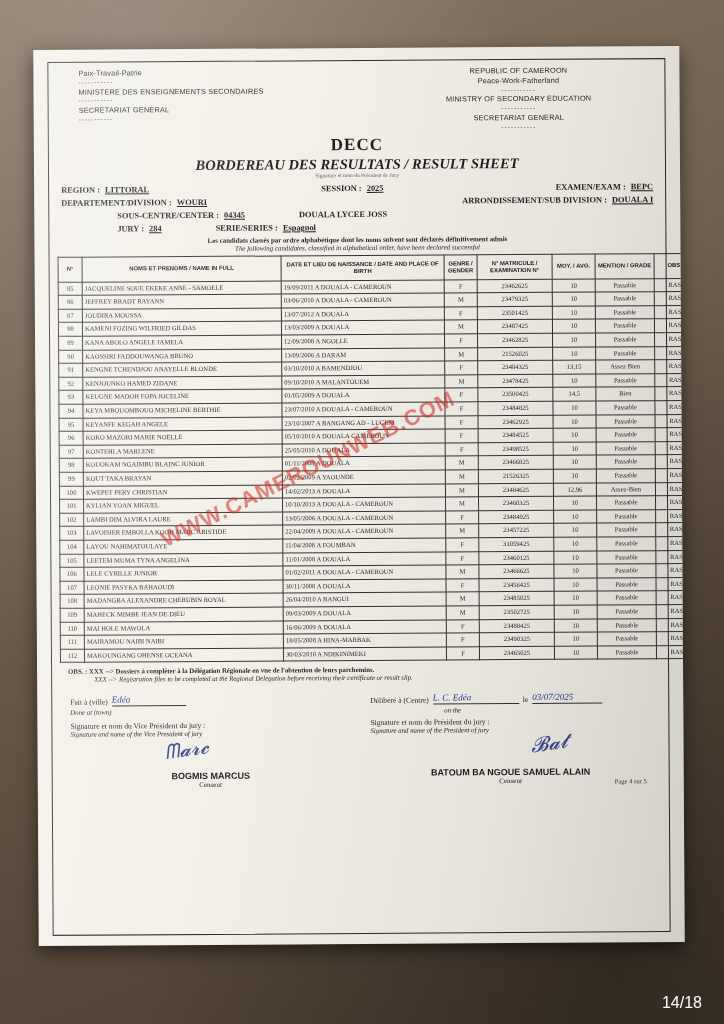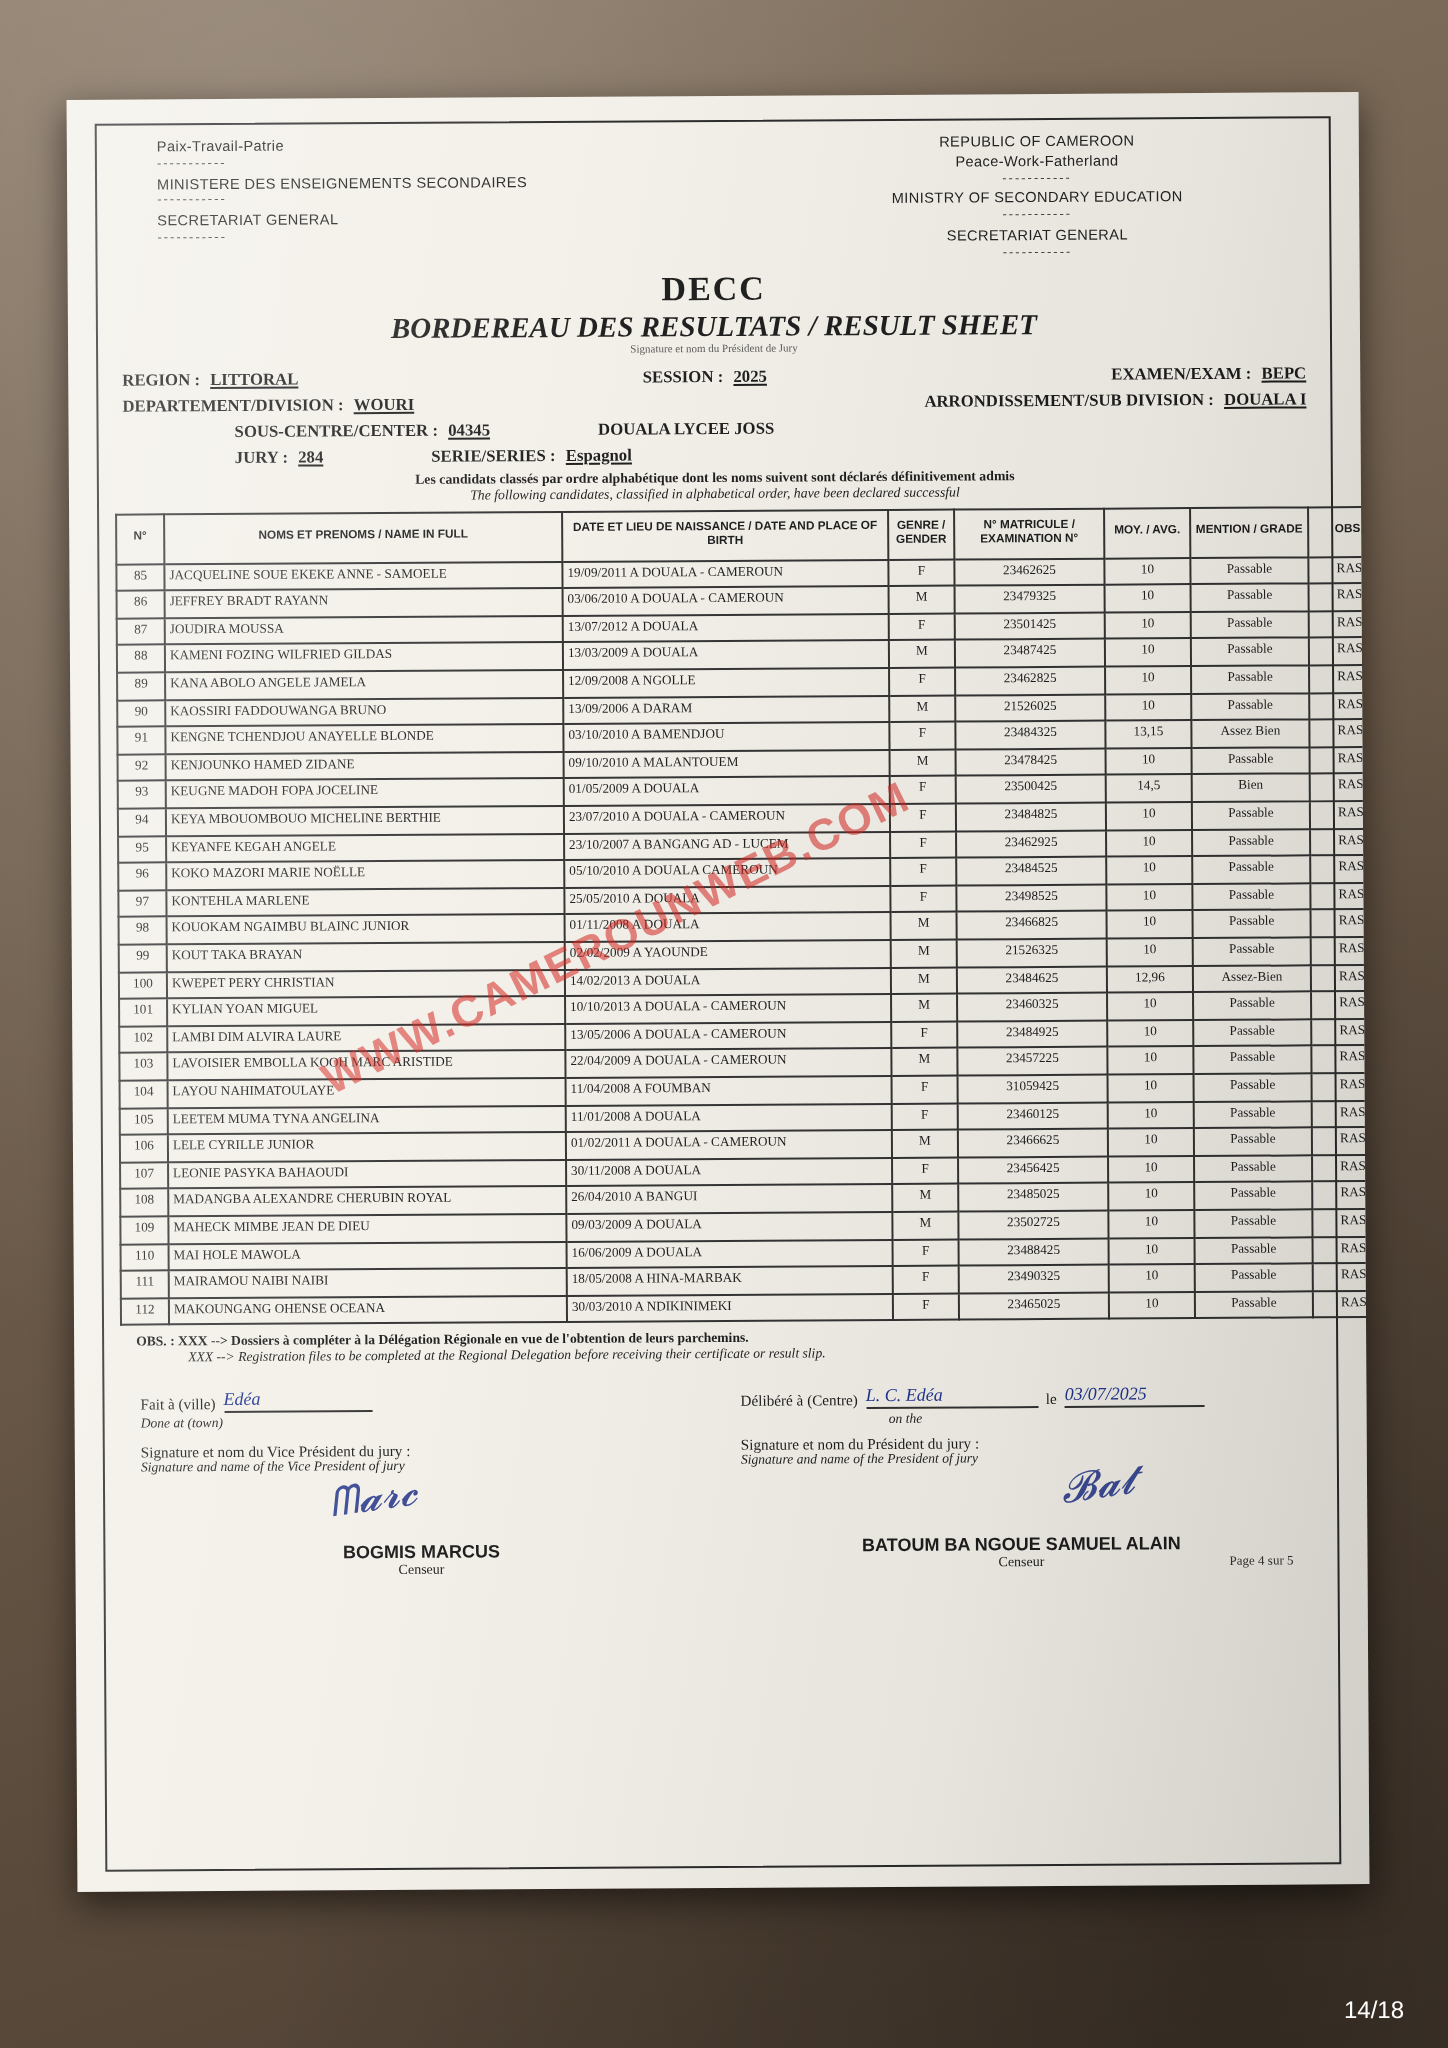--- a/index.html
+++ b/index.html
@@ -247,21 +247,21 @@
     letter-spacing: 1px;
     pointer-events: none;
     white-space: nowrap;
   }
   
   .page-counter {
     position: absolute;
     right: 22px;
     bottom: 12px;
     color: #ffffff;
-    font-size: 12px;
+    font-size: 16px;
     font-family: "Liberation Sans", sans-serif;
   }
 </style>
 </head>
 <body>
 
 <div id="photo-bg"></div>
 
 <div id="sheet">
   <div class="inner">

